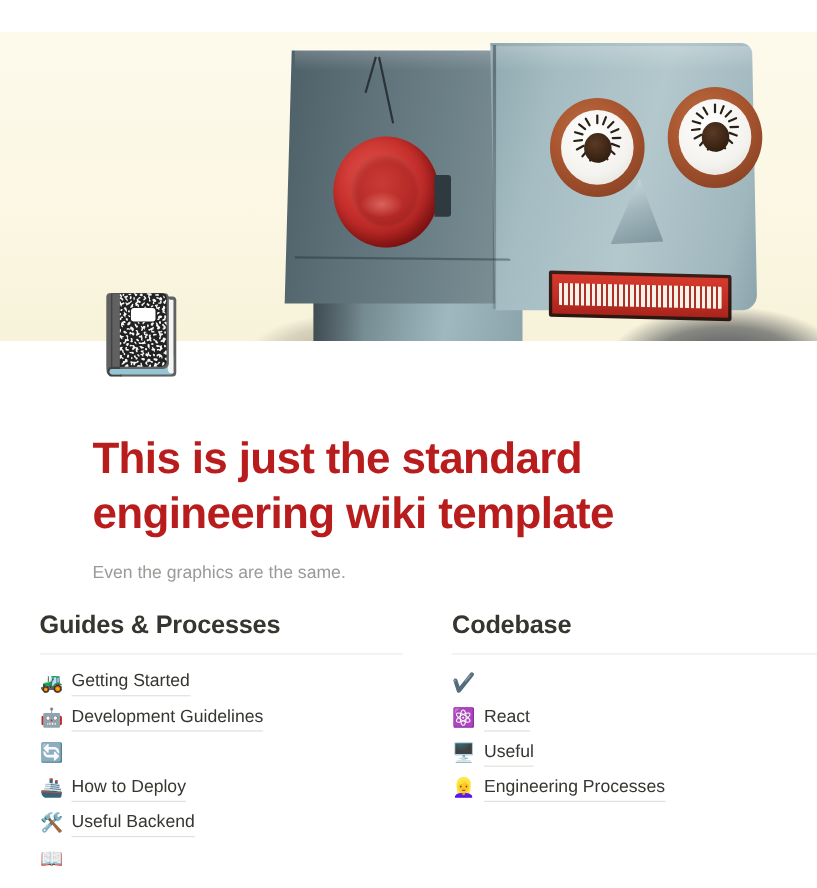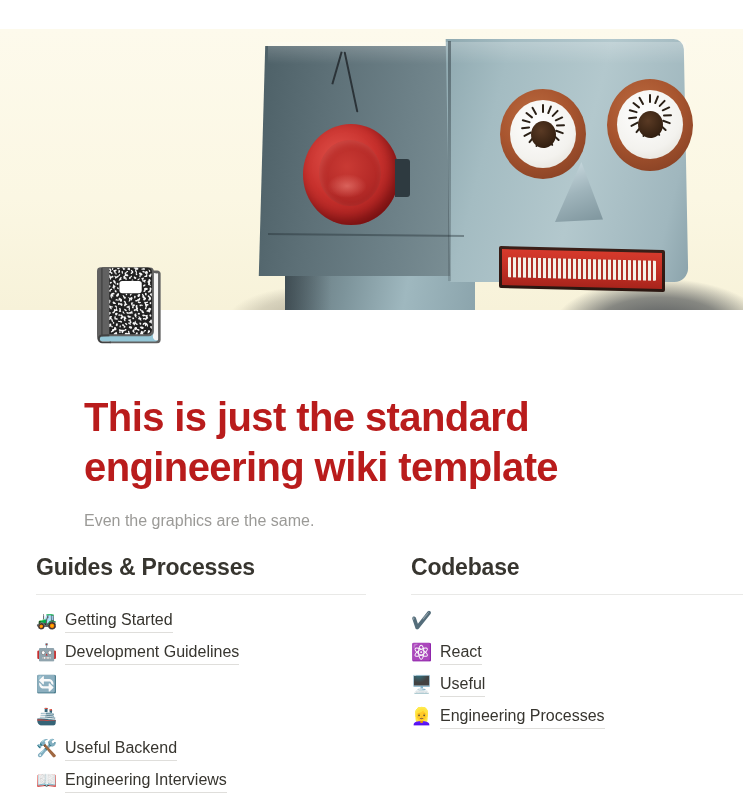--- a/index.html
+++ b/index.html
@@ -431,28 +431,28 @@
         </li>
         <li class="link-item">
           <span class="link-emoji">🤖</span>
           <a class="link-text">Development Guidelines</a>
         </li>
         <li class="link-item">
           <span class="link-emoji">🔄</span>
         </li>
         <li class="link-item">
           <span class="link-emoji">🚢</span>
+          <a class="link-text">How to Deploy</a>
         </li>
         <li class="link-item">
           <span class="link-emoji">🛠️</span>
           <a class="link-text">Useful Backend</a>
         </li>
         <li class="link-item">
           <span class="link-emoji">📖</span>
-          <a class="link-text">Engineering Interviews</a>
         </li>
       </ul>
     </div>
 
     <div class="column right">
       <h2 class="col-heading">Codebase</h2>
       <div class="col-rule"></div>
       <ul class="link-list">
         <li class="link-item">
           <span class="link-emoji">✔️</span>

